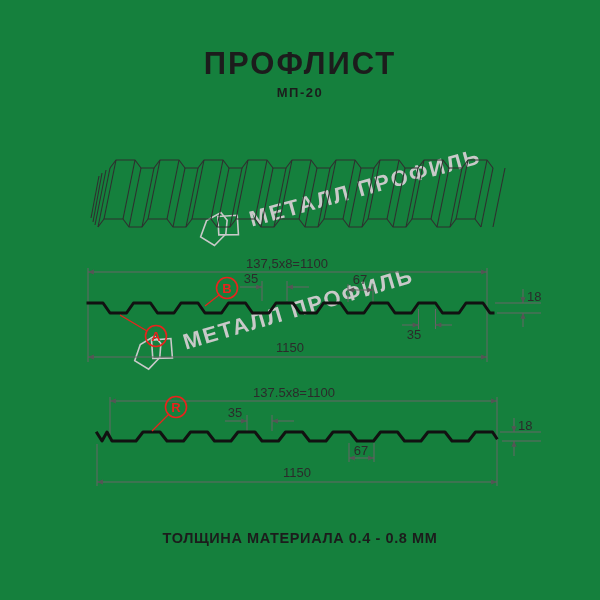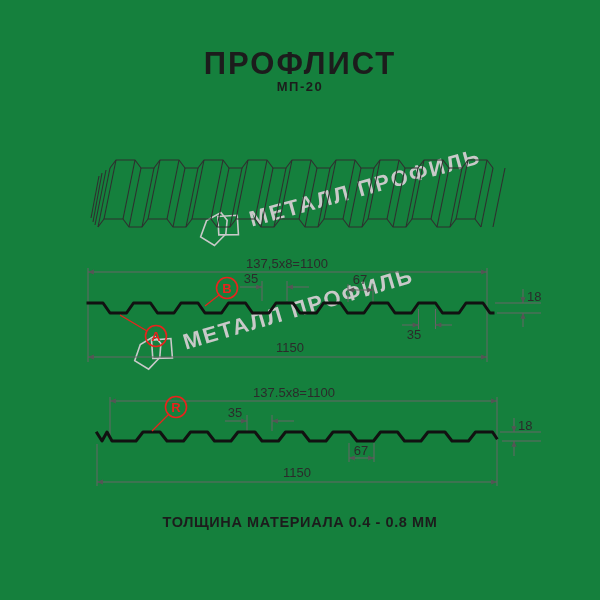--- a/index.html
+++ b/index.html
@@ -1,22 +1,22 @@
 <!DOCTYPE html>
 <html><head>
 <meta charset="utf-8">
 <style>
   html,body{margin:0;padding:0;background:#ffffff;}
   .page{position:relative;width:600px;height:600px;background:#15803d;overflow:hidden;
         font-family:"Liberation Sans", sans-serif;color:#1c1c1c;}
   .title{position:absolute;left:0;top:46px;width:600px;text-align:center;
          font-size:31px;font-weight:800;letter-spacing:2px;color:#1c1c1c;}
-  .subtitle{position:absolute;left:0;top:79px;width:600px;text-align:center;
+  .subtitle{position:absolute;left:0;top:85px;width:600px;text-align:center;
          font-size:13px;font-weight:600;letter-spacing:1.5px;color:#1c1c1c;}
-  .thickness{position:absolute;left:0;top:514px;width:600px;text-align:center;
+  .thickness{position:absolute;left:0;top:530px;width:600px;text-align:center;
          font-size:14.5px;font-weight:700;letter-spacing:0.6px;color:#1c1c1c;}
   .layer{position:absolute;left:0;z-index:1;}
   .wm{position:absolute;z-index:0;display:flex;align-items:center;gap:6px;
       transform-origin:left center;color:#c9c9c9;white-space:nowrap;}
   .wm-text{font-size:22px;font-weight:700;letter-spacing:2px;}
   .wm1{left:196px;top:214px;transform:rotate(-15.5deg);}
   .wm2{left:130px;top:338px;transform:rotate(-16.5deg);}
   svg text{font-family:"Liberation Sans", sans-serif;}
   .dim-t{font-size:13px;fill:#2b2b2b;}
   .thin{stroke:#666666;stroke-width:1;fill:none;}

